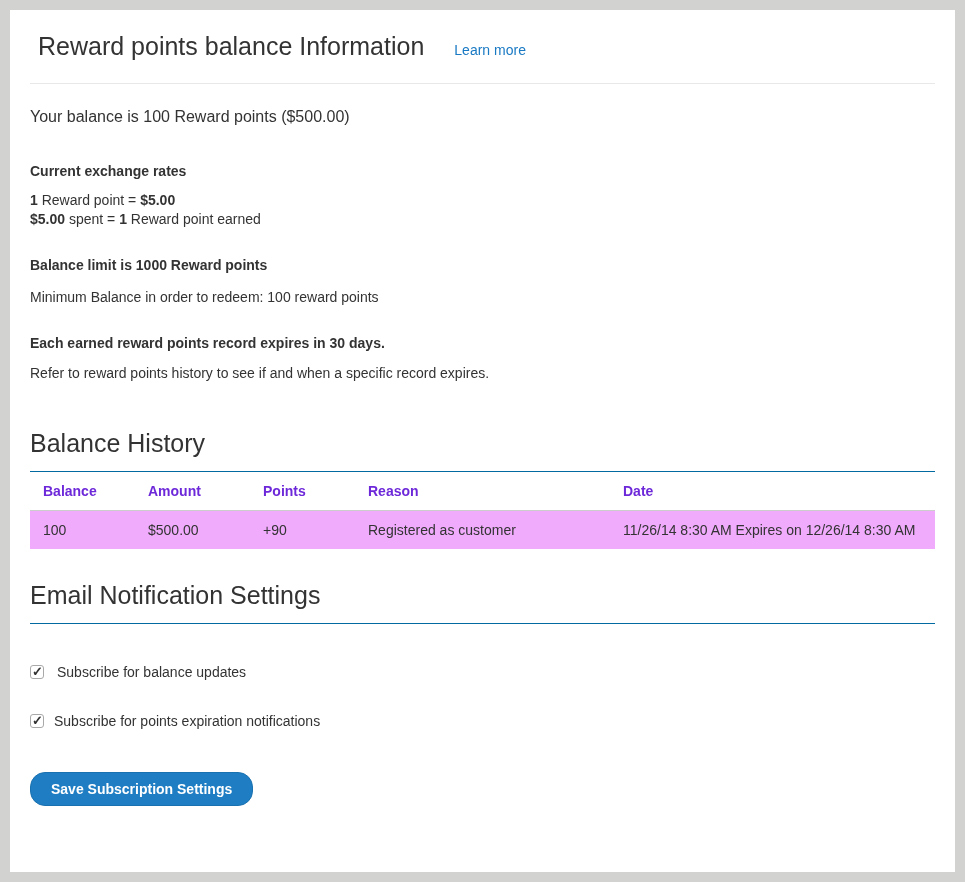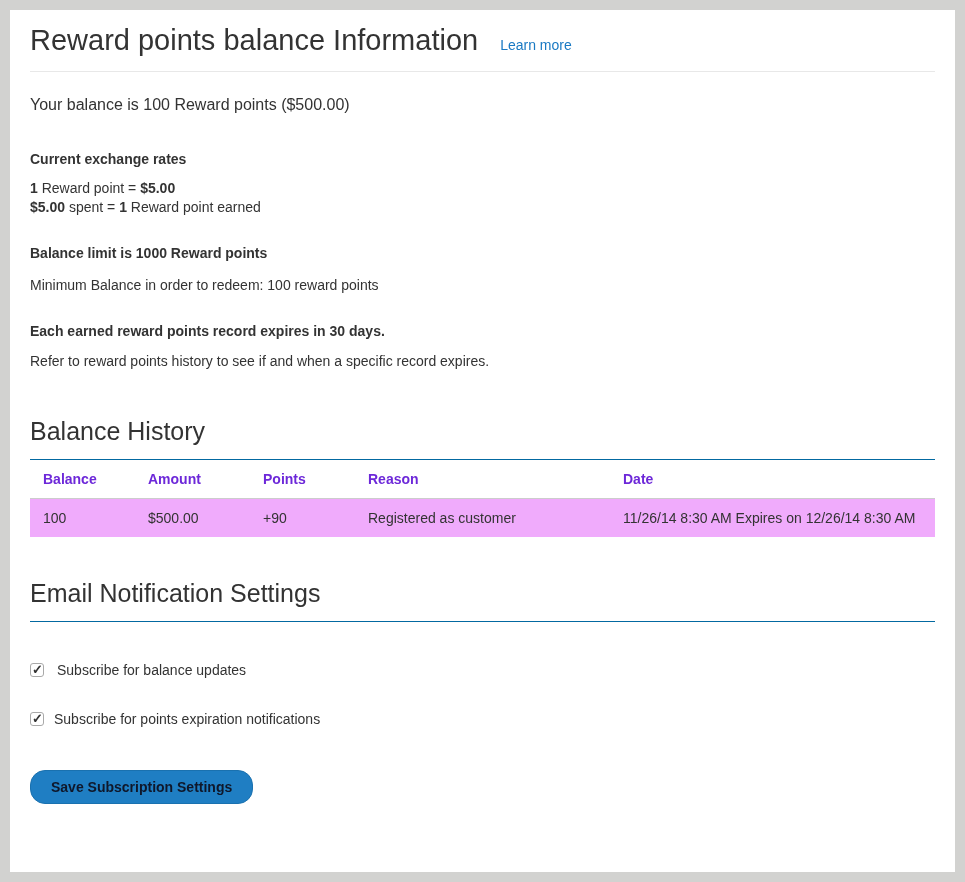--- a/index.html
+++ b/index.html
@@ -18,22 +18,22 @@
     padding: 14px 20px 24px 20px;
     overflow: hidden;
   }
   
   .title-row {
     display: flex;
     align-items: baseline;
     gap: 22px;
   }
   h1.page-title {
-    margin: 0;
-    font-size: 29px;
+    margin: 8px;
+    font-size: 25px;
     font-weight: 300;
     color: #333;
     letter-spacing: 0;
   }
   a.learn-more {
     font-size: 14px;
     color: #1979c3;
     text-decoration: none;
     cursor: pointer;
   }
@@ -81,21 +81,21 @@
   table.history td {
     padding: 11px 10px 11px 13px;
     color: #333;
   }
   table.history tr.striped { background: #f0abfc; }
   col.c-balance { width: 105px; }
   col.c-amount  { width: 115px; }
   col.c-points  { width: 105px; }
   col.c-reason  { width: 255px; }
   
-  .email-section { margin-top: 42px; }
+  .email-section { margin-top: 32px; }
   .checkbox-row {
     display: flex;
     align-items: center;
     gap: 13px;
     cursor: pointer;
   }
   .checkbox-row.first { margin-top: 40px; }
   .checkbox-row.second { margin-top: 33px; gap: 10px; }
   .checkbox-row span.cb-label { font-size: 14px; color: #333; }
   input[type="checkbox"] {
@@ -115,21 +115,21 @@
     position: absolute;
     left: 1px; top: -2px;
     font-size: 13px;
     font-weight: 700;
     color: #333;
   }
   
   button.save-btn {
     margin-top: 43px;
     background: #1f7ec3;
-    color: #0f172a;
+    color: #ffffff;
     border: 1px solid #1a71af;
     border-radius: 15px;
     font-family: inherit;
     font-size: 14px;
     font-weight: 700;
     padding: 8px 20px;
     cursor: pointer;
   }
 </style>
 </head>

